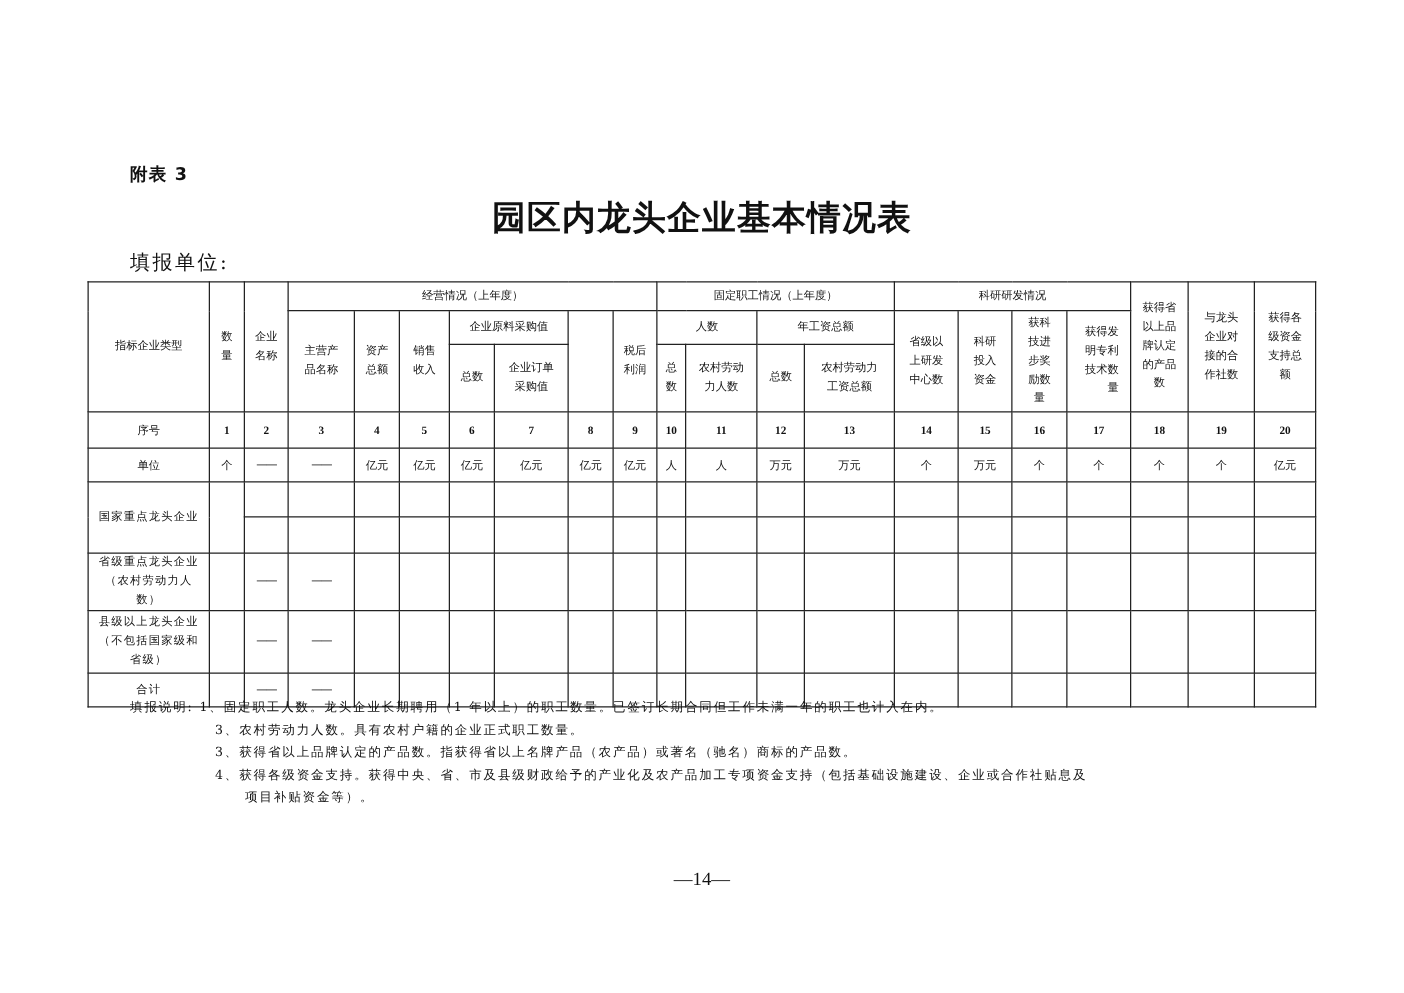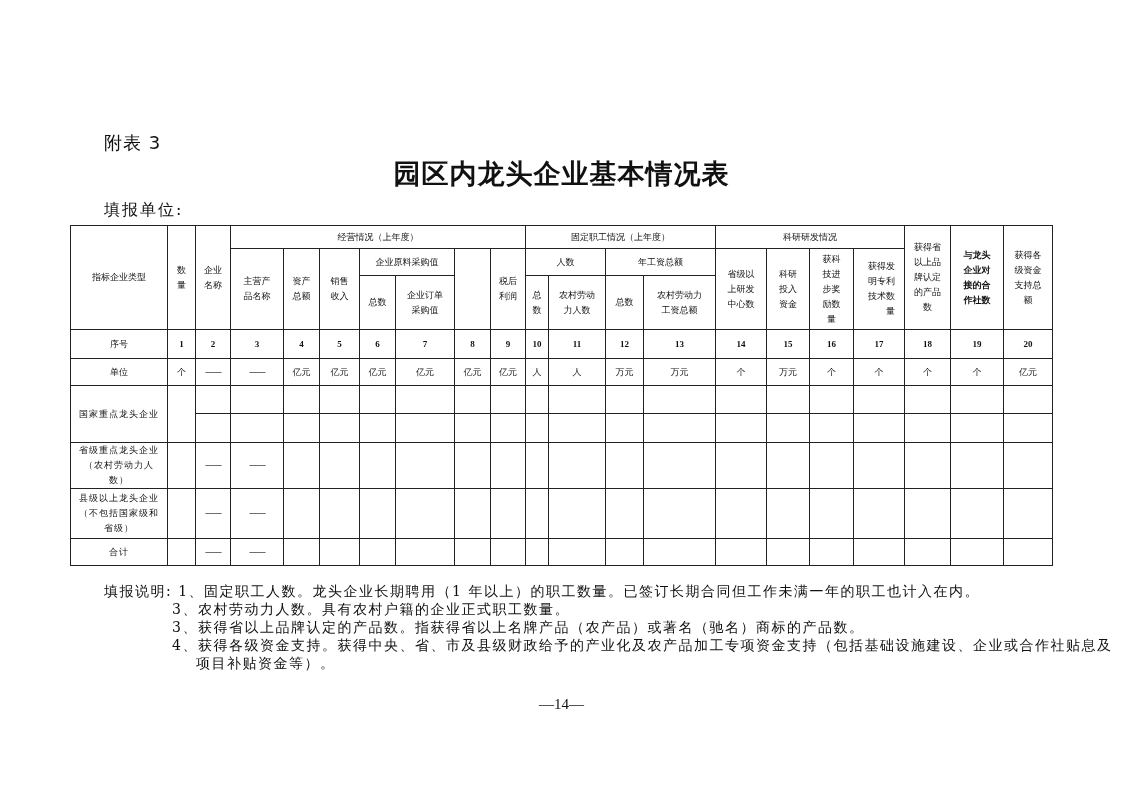--- a/index.html
+++ b/index.html
@@ -1,32 +1,32 @@
 <!DOCTYPE html>
 <html><head>
 <meta charset="utf-8">
 <style>
   html, body { margin:0; padding:0; background:#ffffff; }
   body { width:1123px; height:794px; position:relative; overflow:hidden;
          font-family:"DejaVu Sans", sans-serif; color:#111; }
-  .appendix { position:absolute; left:104px; top:131px; font-size:18px; letter-spacing:1px; }
+  .appendix { position:absolute; left:104px; top:131px; font-size:14px; letter-spacing:1px;font-weight:bold; }
   .title { position:absolute; left:0; width:1123px; top:156px; text-align:center;
            font-family:"DejaVu Serif", serif; font-weight:bold; font-size:27px; letter-spacing:1px; }
   .unit-label { position:absolute; left:104px; top:200px; font-family:"DejaVu Serif", serif;
                 font-size:16px; letter-spacing:2px; }
   table.main { position:absolute; left:70px; top:225px; border-collapse:collapse;
                table-layout:fixed; width:982px; }
   table.main td { border:1px solid #222; text-align:center; vertical-align:middle;
                   font-size:9px; line-height:15px; padding:0; overflow:hidden; }
   td.num { font-family:"Liberation Serif", serif; font-size:10px; font-weight:bold; }
   td.unit { font-family:Liberation Serif, serif; font-size:9px; }
   td.dash { font-size:11px; letter-spacing:-1px; }
   td.rowlabel { font-family:"DejaVu Serif", serif; font-size:9px; line-height:16px; letter-spacing:1px; }
-  .notes { position:absolute; left:104px; top:582px; font-family:"DejaVu Serif", serif;
-           font-size:14px; line-height:18px; letter-spacing:1.5px; }
+  .notes { position:absolute; left:104px; top:558px; font-family:"DejaVu Serif", serif;
+           font-size:10px; line-height:18px; letter-spacing:1.5px; }
   .notes .line { white-space:nowrap; }
   .notes .indent { padding-left:68px; }
   .notes .indent2 { padding-left:92px; }
   .page-num { position:absolute; left:0; width:1123px; top:696px; text-align:center;
               font-family:"Liberation Serif", serif; font-size:15px; }
 </style>
 </head>
 <body>
 
 <div class="appendix">附表 3</div>
@@ -60,21 +60,21 @@
 
   <tbody>
       <tr style="height:23px">
     <td rowspan="3">指标企业类型</td>
     <td rowspan="3"><span style="display:inline-block;width:12px;">数量</span></td>
     <td rowspan="3"><span style="display:inline-block;width:20px;">企业名称</span></td>
     <td colspan="7">经营情况（上年度）</td>
     <td colspan="4">固定职工情况（上年度）</td>
     <td colspan="4">科研研发情况</td>
     <td rowspan="3"><span style="display:inline-block;width:30px;">获得省以上品牌认定的产品数</span></td>
-    <td rowspan="3"><span style="display:inline-block;width:30px;font-weight:bold;">与龙头企业对接的合作社数</span></td>
+    <td rowspan="3"><span style="display:inline-block;width:30px;">与龙头企业对接的合作社数</span></td>
     <td rowspan="3"><span style="display:inline-block;width:30px;">获得各级资金支持总额</span></td>
   </tr>
 
   <tr style="height:27px">
     <td rowspan="2"><span style="display:inline-block;width:30px;">主营产品名称</span></td>
     <td rowspan="2"><span style="display:inline-block;width:20px;">资产总额</span></td>
     <td rowspan="2"><span style="display:inline-block;width:20px;">销售收入</span></td>
     <td colspan="2">企业原料采购值</td>
     <td rowspan="2"><span style="display:inline-block;width:20px;margin-left:48px;">上缴税金</span></td>
     <td rowspan="2"><span style="display:inline-block;width:20px;">税后利润</span></td>

